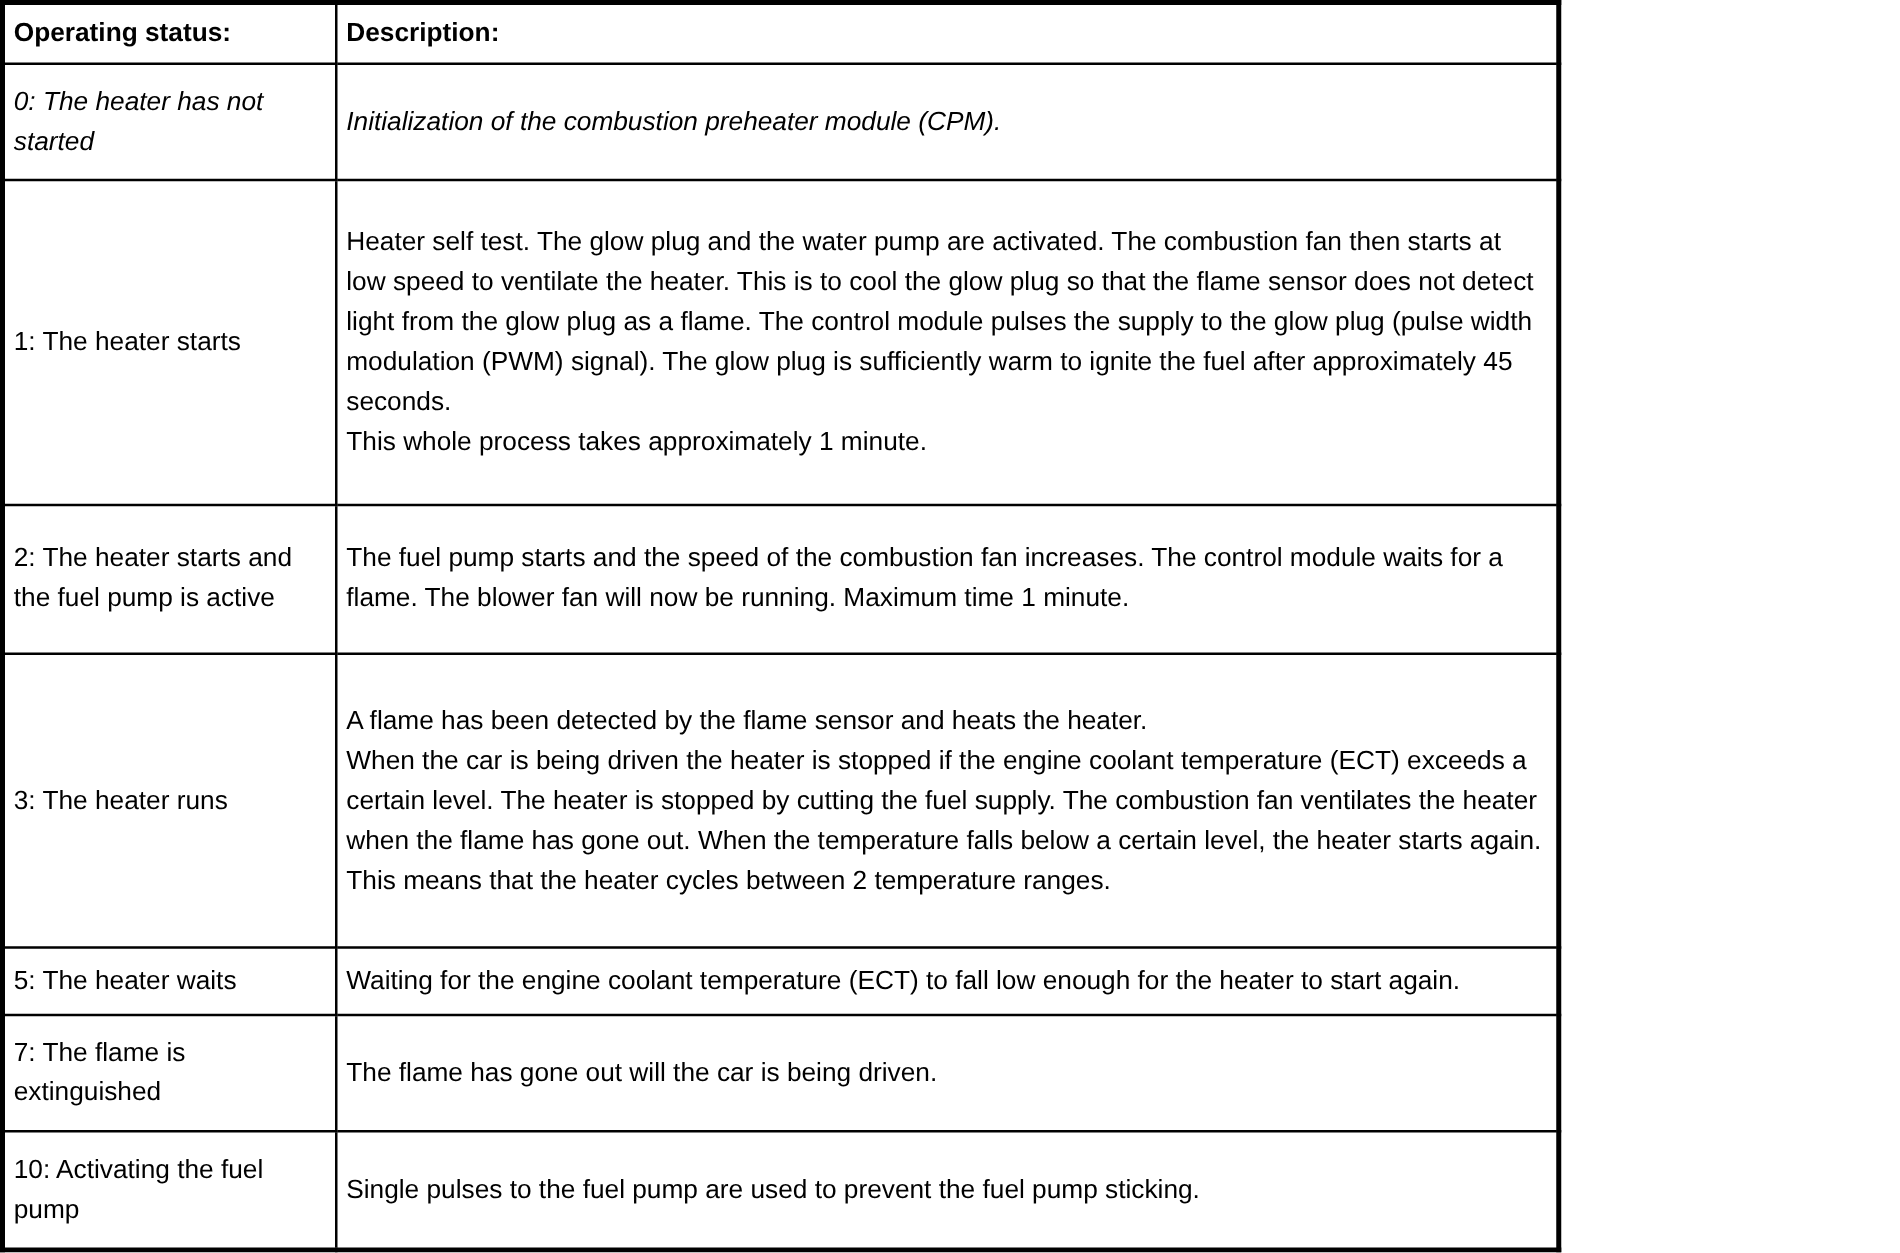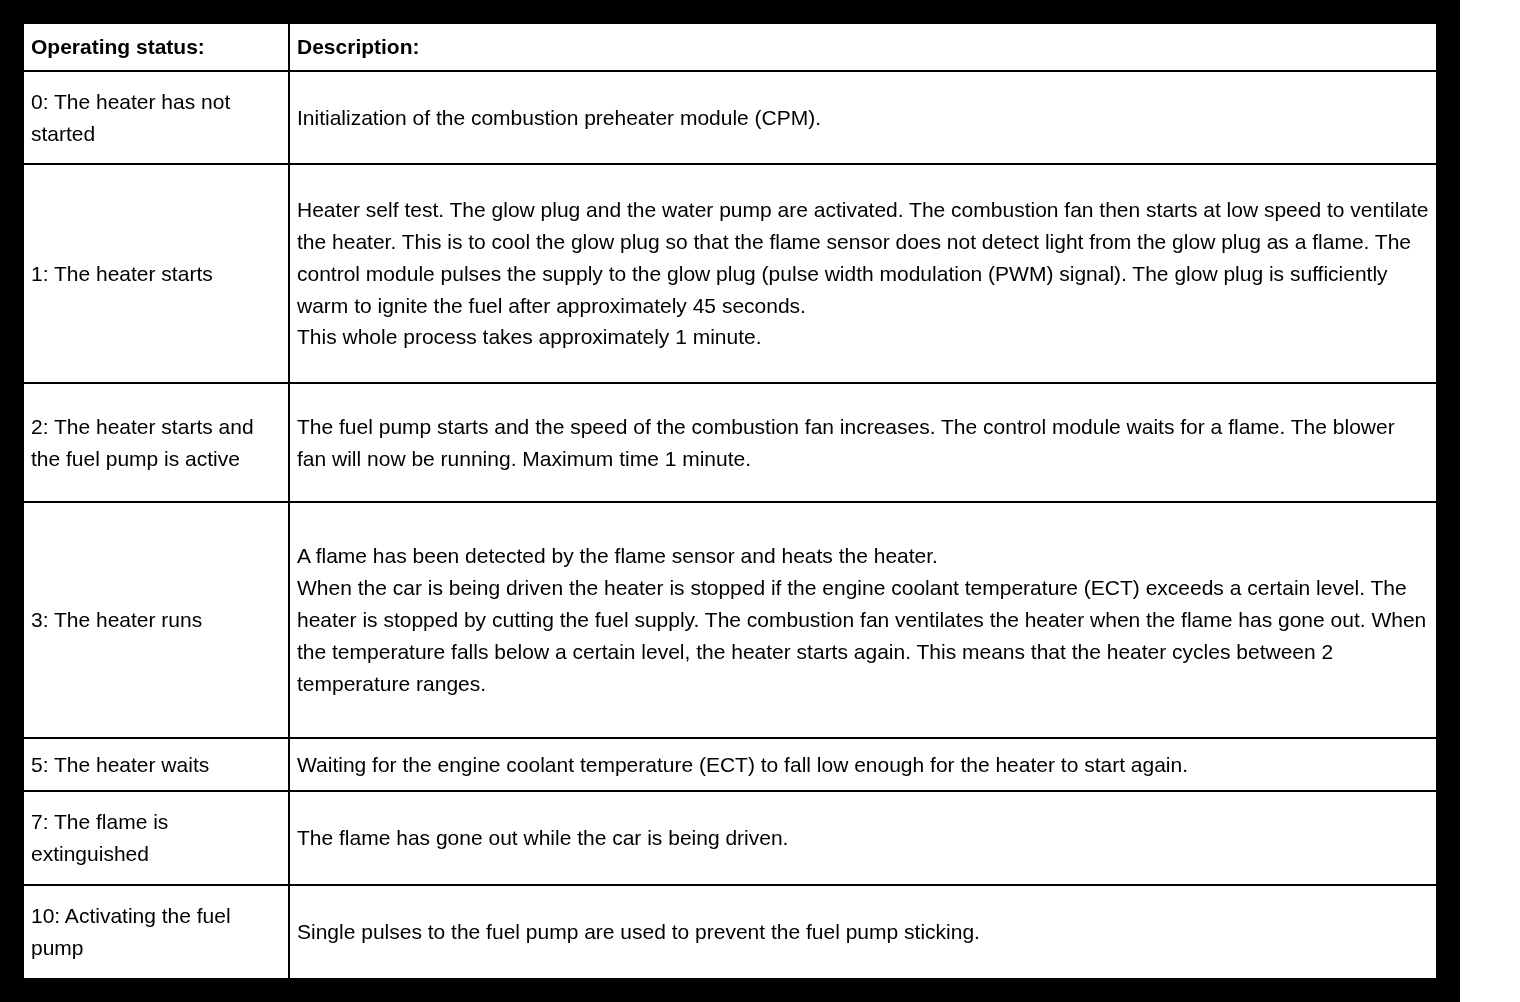--- a/index.html
+++ b/index.html
@@ -5,24 +5,24 @@
   html, body {
     margin: 0;
     padding: 0;
     background: #ffffff;
   }
   body {
     font-family: "Liberation Sans", "DejaVu Sans", sans-serif;
     color: #000000;
   }
   .doc-wrap {
-    width: 1460px;
+    width: 1249px;
     height: 1002px;
     box-sizing: border-box;
-    padding: 20px;
+    padding: 0;
     background: #000000;
   }
   table.status-table {
     width: 100%;
     height: 100%;
     border-collapse: collapse;
     table-layout: fixed;
     background: #ffffff;
   }
   table.status-table td, table.status-table th {
@@ -37,21 +37,21 @@
   table.status-table {
     border: 4px solid #000000;
   }
   th.col-status, td.col-status { width: 250px; }
   th {
     font-weight: bold;
     height: 40px;
   }
   td.desc-cell { white-space: pre-line; margin-top: 32px; }
   tr.r-h   { height: 40px; }
-  tr.r-0   { height: 62px; }
+  tr.r-0   { height: 62px; font-style: italic; }
   tr.r-1   { height: 161px; }
   tr.r-2   { height: 92px; }
   tr.r-3   { height: 181px; }
   tr.r-4   { height: 42px; }
   tr.r-5   { height: 41px; }
   tr.r-6   { height: 71px; }
   tr.r-7   { height: 72px; }
   tr.r-8   { height: 73px; }
   tr.r-9   { height: 70px; }
   tr.r-10  { height: 71px; }
@@ -85,21 +85,21 @@
         <td class="col-status">3: The heater runs</td>
         <td class="desc-cell">A flame has been detected by the flame sensor and heats the heater.
 When the car is being driven the heater is stopped if the engine coolant temperature (ECT) exceeds a certain level. The heater is stopped by cutting the fuel supply. The combustion fan ventilates the heater when the flame has gone out. When the temperature falls below a certain level, the heater starts again. This means that the heater cycles between 2 temperature ranges.</td>
       </tr>
       <tr class="r-5">
         <td class="col-status">5: The heater waits</td>
         <td class="desc-cell">Waiting for the engine coolant temperature (ECT) to fall low enough for the heater to start again.</td>
       </tr>
       <tr class="r-7">
         <td class="col-status">7: The flame is extinguished</td>
-        <td class="desc-cell">The flame has gone out while the car is being driven.</td>
+        <td class="desc-cell">The flame has gone out will the car is being driven.</td>
       </tr>
       <tr class="r-10">
         <td class="col-status">10: Activating the fuel pump</td>
         <td class="desc-cell">Single pulses to the fuel pump are used to prevent the fuel pump sticking.</td>
       </tr>
     </tbody>
   </table>
 </div>
 
 </body></html>

